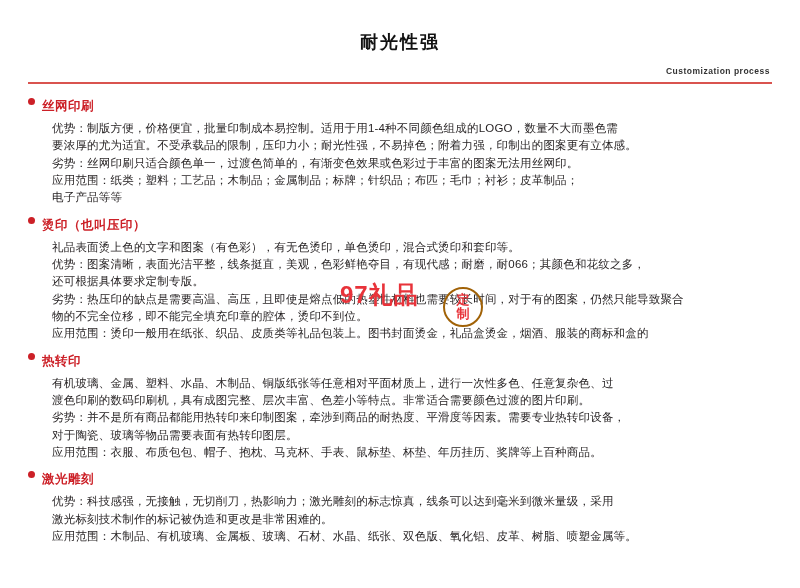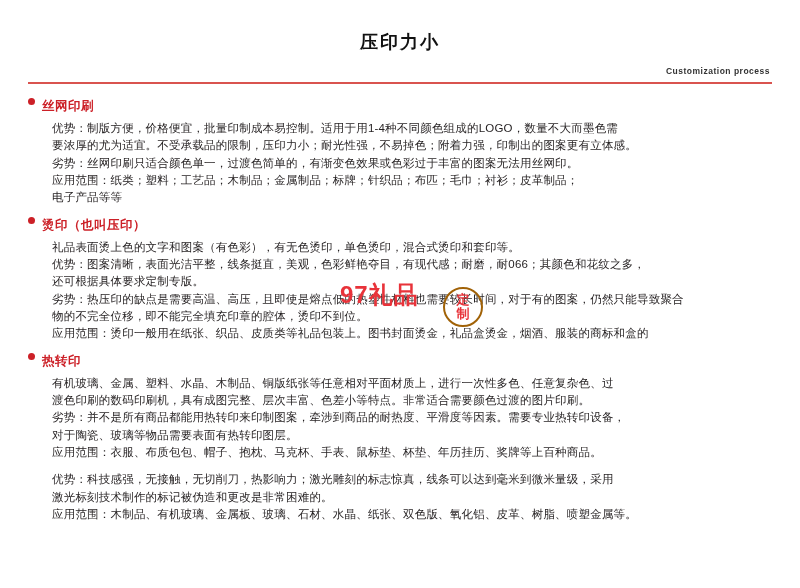--- a/index.html
+++ b/index.html
@@ -118,21 +118,21 @@
     letter-spacing: 0;
     box-sizing: border-box;
   }
   .wm-badge span { display: block; width: 14px; }
 </style>
 </head>
 <body>
 
 <div class="page">
 
-  <div class="doc-title">压印力小</div>
+  <div class="doc-title">耐光性强</div>
   <div class="doc-subtitle">Customization process</div>
   <hr class="rule">
 
   <div class="sections">
 
     <div class="section">
       <div class="sec-head">
         <span class="bullet"></span>
         <span class="sec-title">丝网印刷</span>
       </div>
@@ -162,20 +162,24 @@
         <span class="sec-title">热转印</span>
       </div>
       <p class="para cont">有机玻璃、金属、塑料、水晶、木制品、铜版纸张等任意相对平面材质上，进行一次性多色、任意复杂色、过</p>
       <p class="para cont">渡色印刷的数码印刷机，具有成图完整、层次丰富、色差小等特点。非常适合需要颜色过渡的图片印刷。</p>
       <p class="para">劣势：并不是所有商品都能用热转印来印制图案，牵涉到商品的耐热度、平滑度等因素。需要专业热转印设备，</p>
       <p class="para cont">对于陶瓷、玻璃等物品需要表面有热转印图层。</p>
       <p class="para">应用范围：衣服、布质包包、帽子、抱枕、马克杯、手表、鼠标垫、杯垫、年历挂历、奖牌等上百种商品。</p>
     </div>
 
     <div class="section">
+      <div class="sec-head">
+        <span class="bullet"></span>
+        <span class="sec-title">激光雕刻</span>
+      </div>
       <p class="para">优势：科技感强，无接触，无切削刀，热影响力；激光雕刻的标志惊真，线条可以达到毫米到微米量级，采用</p>
       <p class="para cont">激光标刻技术制作的标记被伪造和更改是非常困难的。</p>
       <p class="para">应用范围：木制品、有机玻璃、金属板、玻璃、石材、水晶、纸张、双色版、氧化铝、皮革、树脂、喷塑金属等。</p>
     </div>
 
   </div>
 
   <div class="watermark">
     <div class="wm-text">97礼品</div>
     <div class="wm-badge">

